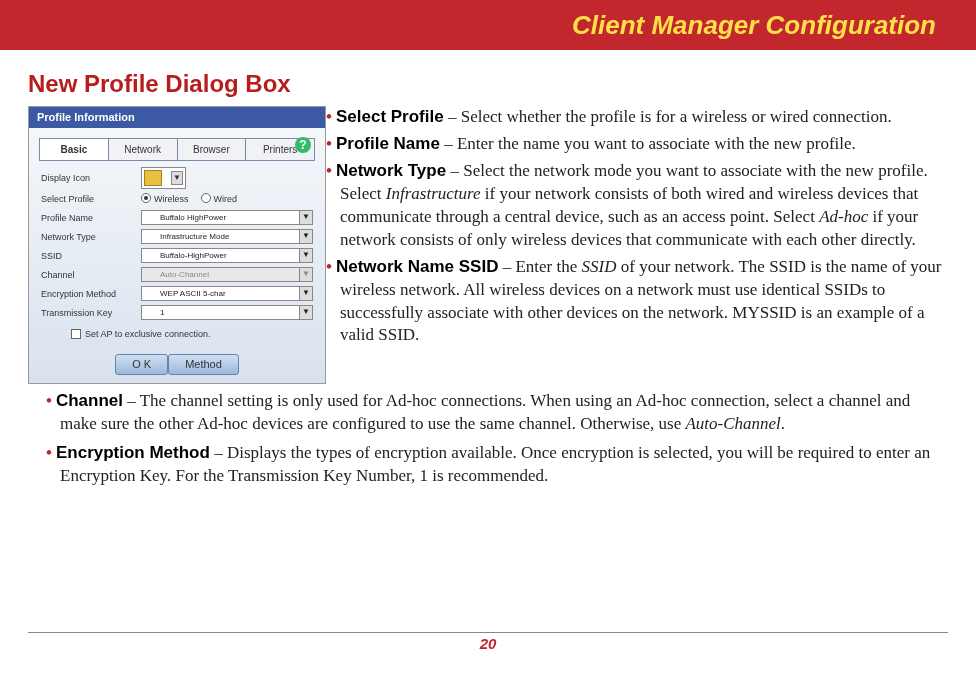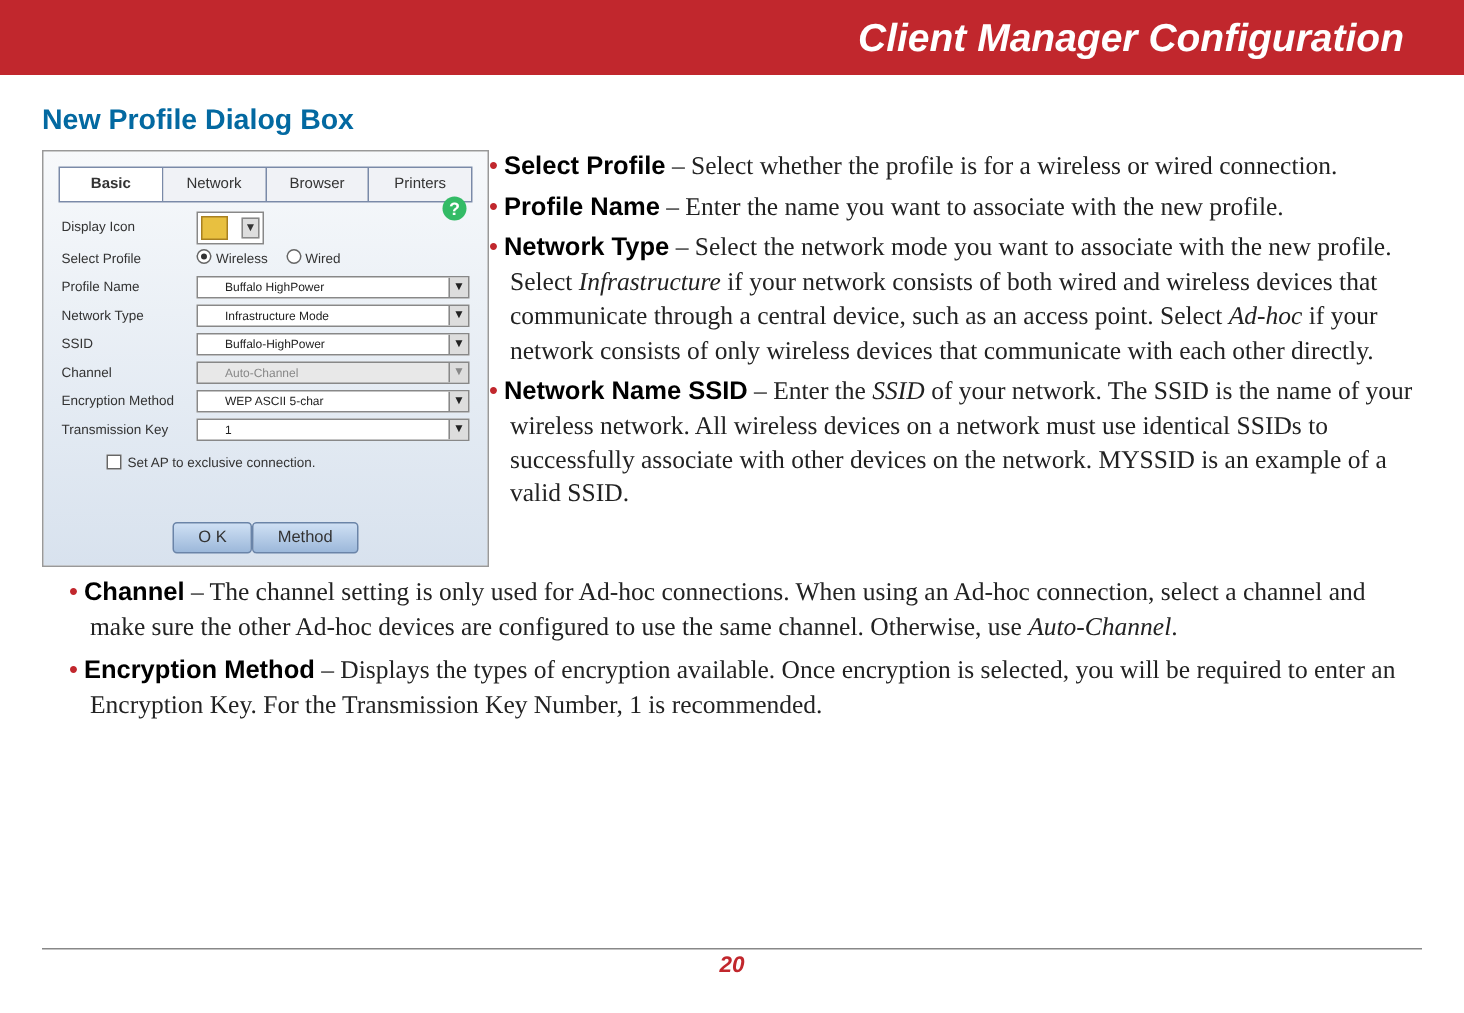--- a/index.html
+++ b/index.html
@@ -17,31 +17,31 @@
     width: 100%;
     display: flex;
     align-items: center;
     justify-content: flex-end;
     padding-right: 40px;
   }
   .header-title {
     font-family: Arial, Helvetica, sans-serif;
     font-weight: bold;
     font-style: italic;
-    color: #ffffff;
+    color: #fde047;
     font-size: 26px;
   }
   .content {
     padding: 20px 28px 0 28px;
   }
   .section-heading {
     font-family: Arial, Helvetica, sans-serif;
     font-weight: bold;
-    color: #0369a1;
-    font-size: 19px;
+    color: #b91c1c;
+    font-size: 24px;
     margin-bottom: 8px;
   }
   .body-text {
     font-size: 17px;
     line-height: 1.35;
   }
   .top-block {
     overflow: hidden;
   }
   .dialog-mock {
@@ -97,21 +97,21 @@
     padding: 6px 12px 0 12px;
     color: #333;
   }
   .dialog-row {
     display: flex;
     align-items: center;
     min-height: 19px;
     font-size: 9px;
   }
   .dialog-label {
-    width: 90px;
+    width: 100px;
     color: #333;
   }
   .dialog-field {
     flex: 1;
     height: 15px;
     border: 1px solid #888;
     background: #fff;
     font-size: 8px;
     padding: 0 18px;
     line-height: 14px;
@@ -260,20 +260,21 @@
 <div class="header-bar">
   <span class="header-title">Client Manager Configuration</span>
 </div>
 
 <div class="content">
   <div class="section-heading">New Profile Dialog Box</div>
 
   <div class="body-text top-block">
 
     <div class="dialog-mock">
+      <div class="dialog-titlebar">Profile Information</div>
       <div class="dialog-help">?</div>
       <div class="dialog-tabs">
         <div class="dialog-tab active">Basic</div>
         <div class="dialog-tab">Network</div>
         <div class="dialog-tab">Browser</div>
         <div class="dialog-tab">Printers</div>
       </div>
       <div class="dialog-body">
         <div class="dialog-row">
           <span class="dialog-label">Display Icon</span>

